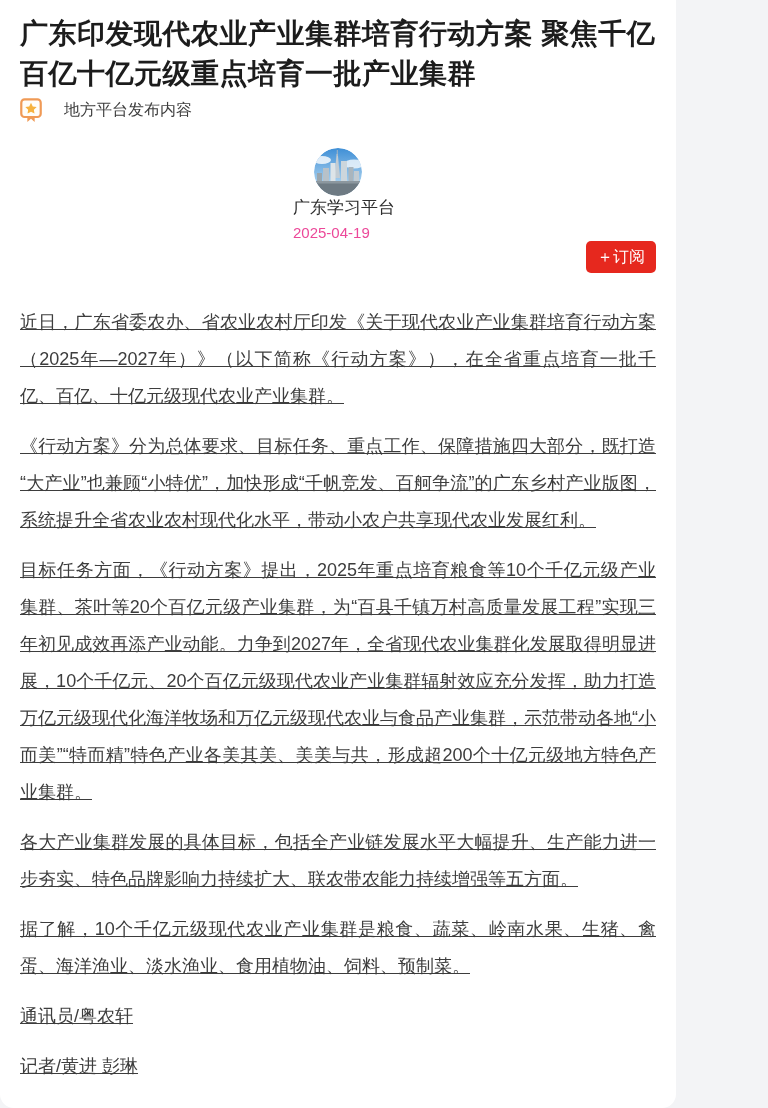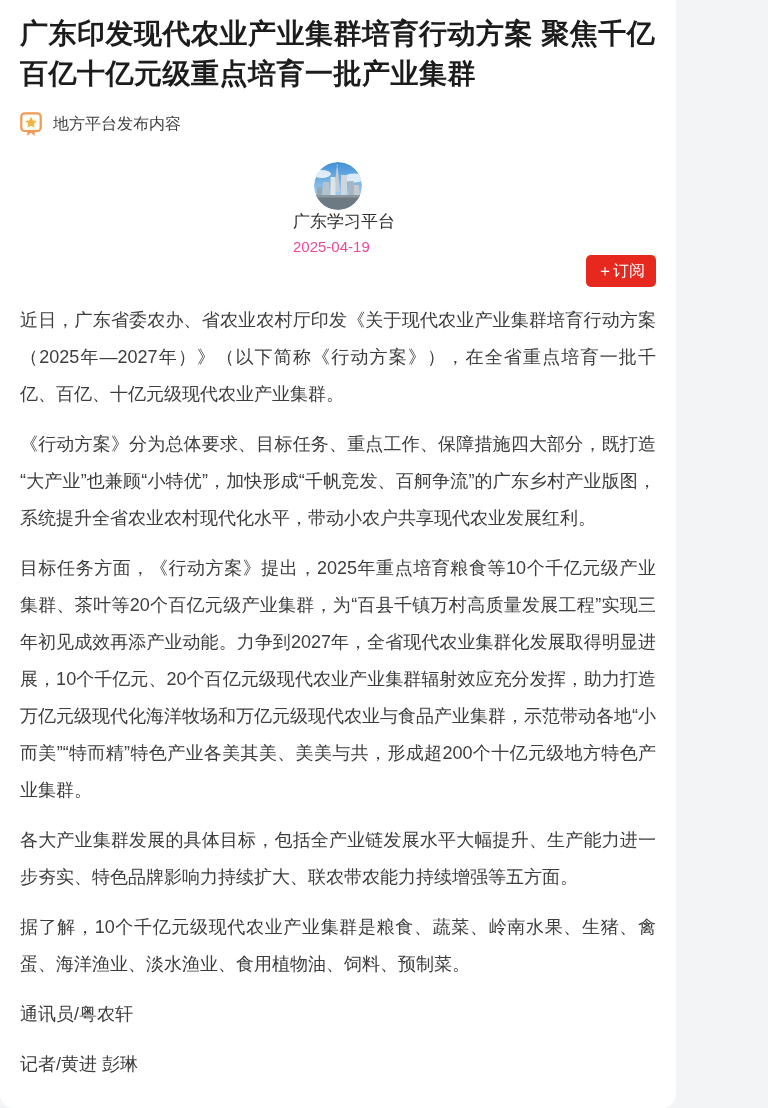--- a/index.html
+++ b/index.html
@@ -21,24 +21,24 @@
   .title {
     margin: 0;
     padding-top: 14px;
     font-size: 28px;
     line-height: 40px;
     font-weight: 700;
     color: #1c1c1c;
     letter-spacing: 0.5px;
   }
   .badge-row {
-    margin-top: 18px;
+    margin-top: 4px;
     display: flex;
     align-items: center;
-    gap: 11px;
+    gap: 22px;
     font-size: 16px;
     color: #3d3d3d;
   }
   .badge-icon { display: inline-flex; width: 22px; height: 25px; }
   .author-row {
     margin-top: 25px;
     display: flex;
     align-items: center;
     flex-direction: column;
   }
@@ -67,25 +67,26 @@
     color: #ffffff;
     border: none;
     border-radius: 5px;
     font-size: 16px;
     line-height: 1;
     padding: 8px 11px;
     cursor: pointer;
     font-family: inherit;
   }
   .article-body {
-    margin-top: 15px;
+    margin-top: 31px;
     font-size: 18px;
     line-height: 37px;
     color: #3d3d3d;
     text-align: justify;
+    text-decoration: underline;
   }
   .article-body p { margin: 0 0 13px 0; }
   .byline {
     font-size: 18px;
     line-height: 37px;
     color: #3d3d3d;
     margin: 21px 0 5px 0;
   }
   .source-block {
     margin-top: 18px;

